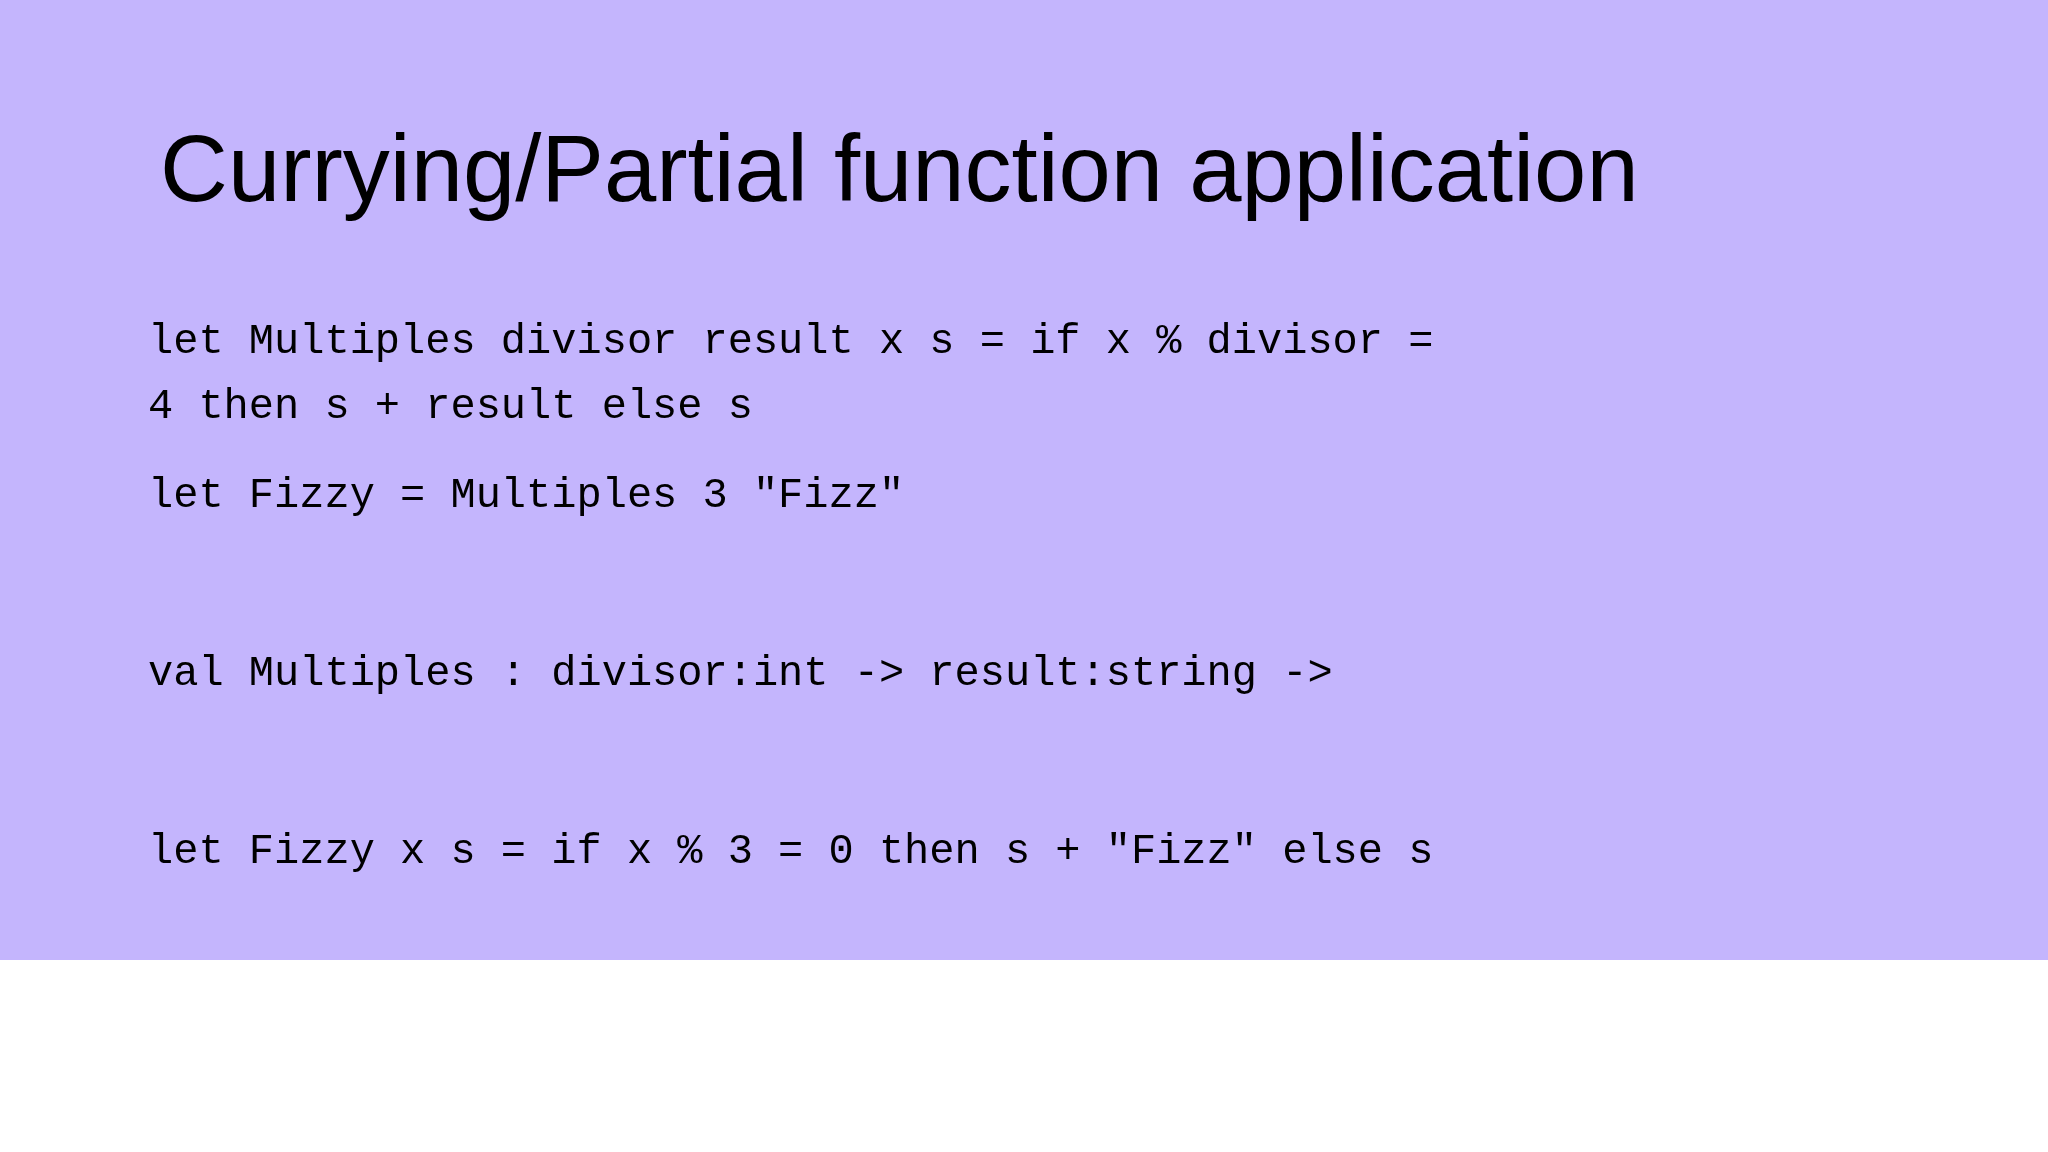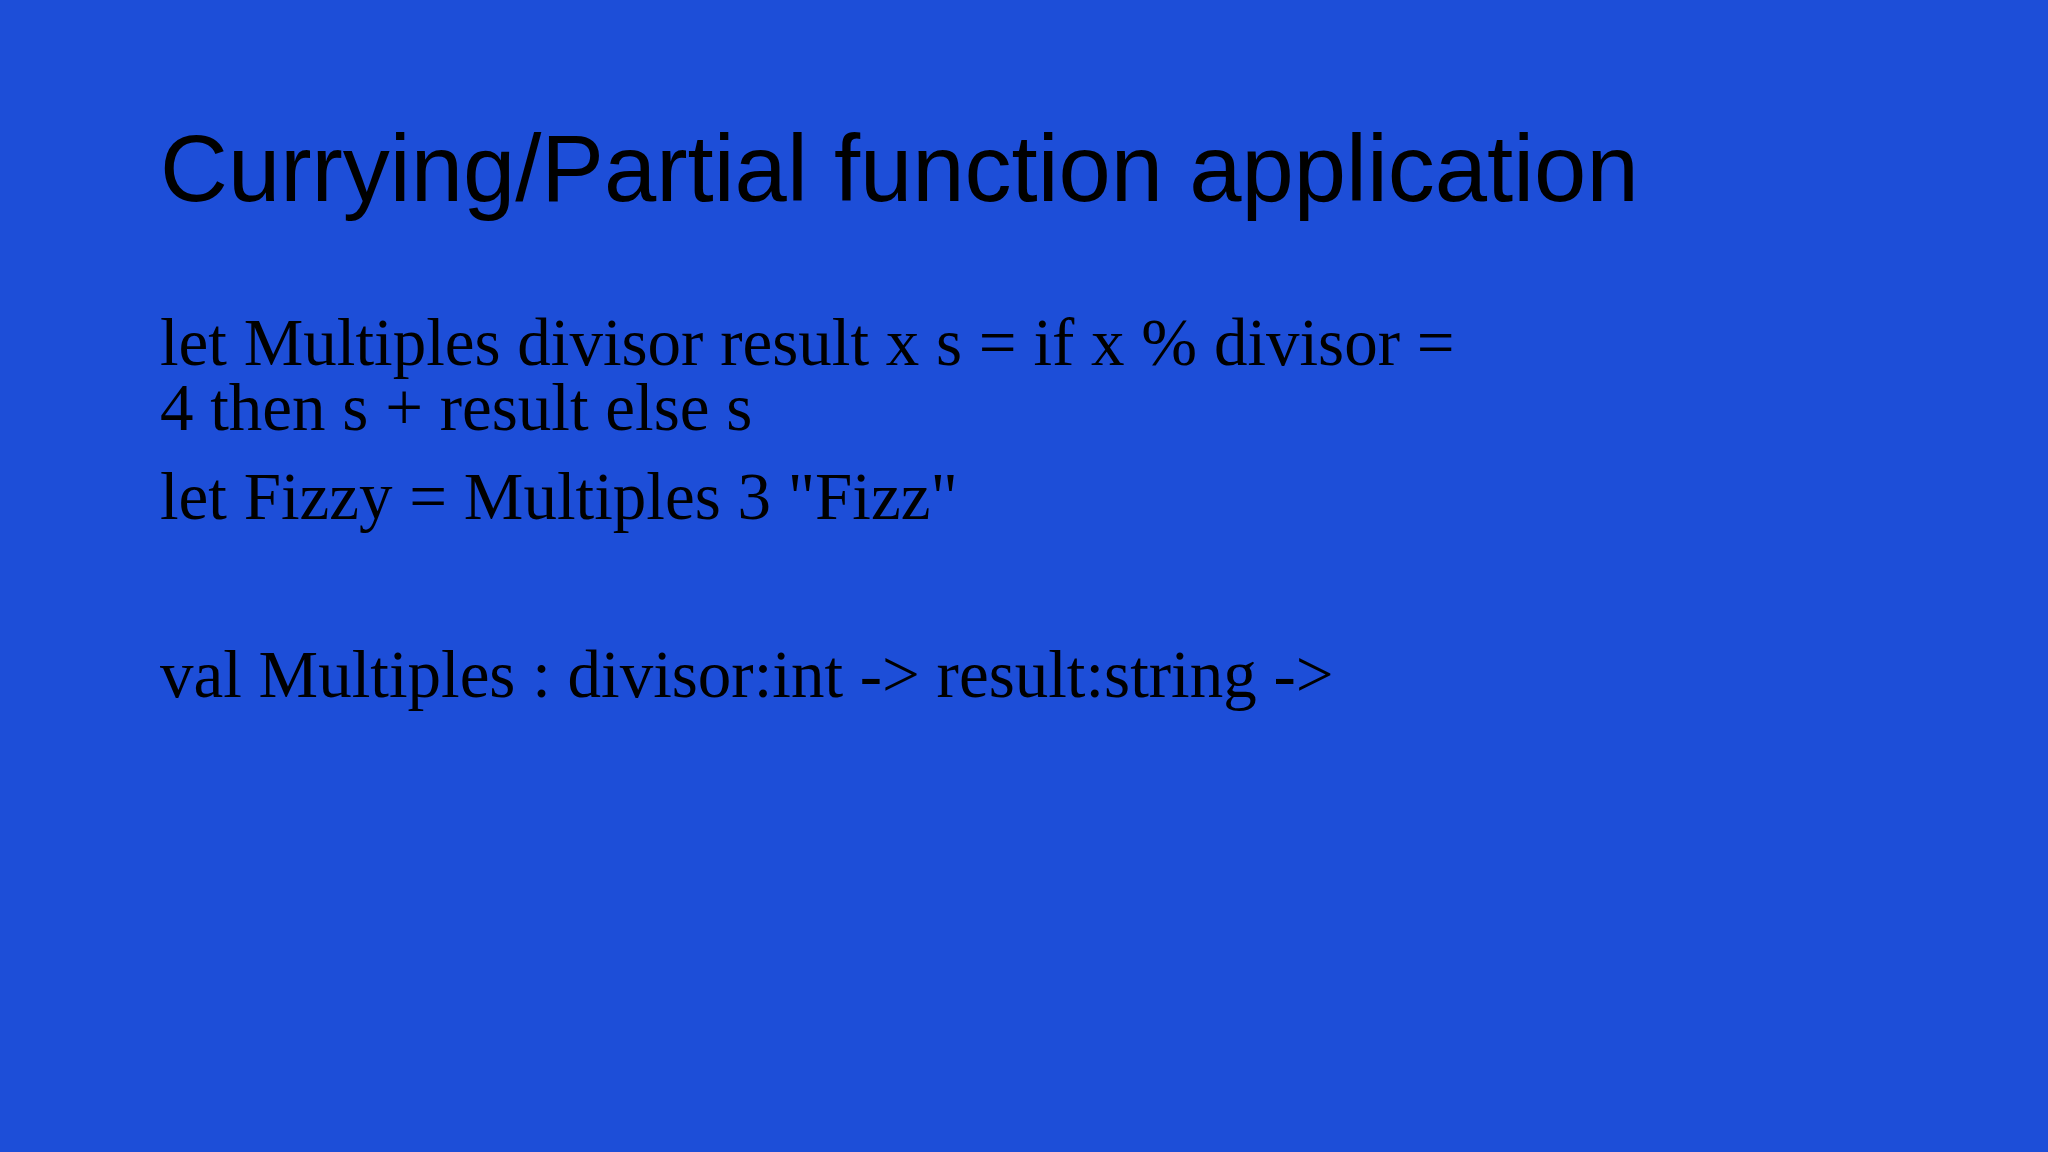--- a/index.html
+++ b/index.html
@@ -3,44 +3,44 @@
 <meta charset="utf-8">
 <style>
   html, body {
     margin: 0;
     padding: 0;
     background: #ffffff;
   }
   .slide {
     position: relative;
     width: 2048px;
-    height: 1152px;
-    background: #1d4ed8;
+    height: 960px;
+    background: #c4b5fd;
     overflow: hidden;
     color: #000000;
   }
   .slide-title {
     position: absolute;
     left: 160px;
     top: 112px;
     width: 1760px;
     font-family: "Liberation Sans", sans-serif;
     font-size: 94px;
     line-height: 114px;
     font-weight: 400;
     color: #000000;
     white-space: nowrap;
   }
   .code-block {
     position: absolute;
-    left: 160px;
+    left: 148px;
     top: 310px;
     width: 1780px;
-    font-family: Liberation Serif, serif;
-    font-size: 67px;
+    font-family: Liberation Mono, monospace;
+    font-size: 42px;
     line-height: 65px;
     color: #000000;
   }
   .code-para {
     margin: 0 0 24px 0;
   }
   .code-line {
     white-space: pre;
     min-height: 65px;
   }
@@ -61,14 +61,17 @@
       </div>
       <div class="code-para">
         <div class="code-line">&nbsp;</div>
       </div>
       <div class="code-para">
         <div class="code-line">val Multiples : divisor:int -&gt; result:string -&gt;</div>
       </div>
       <div class="code-para">
         <div class="code-line">&nbsp;</div>
       </div>
+      <div class="code-para">
+        <div class="code-line">let Fizzy x s = if x % 3 = 0 then s + "Fizz" else s</div>
+      </div>
     </div>
 </div>
 
 </body></html>

